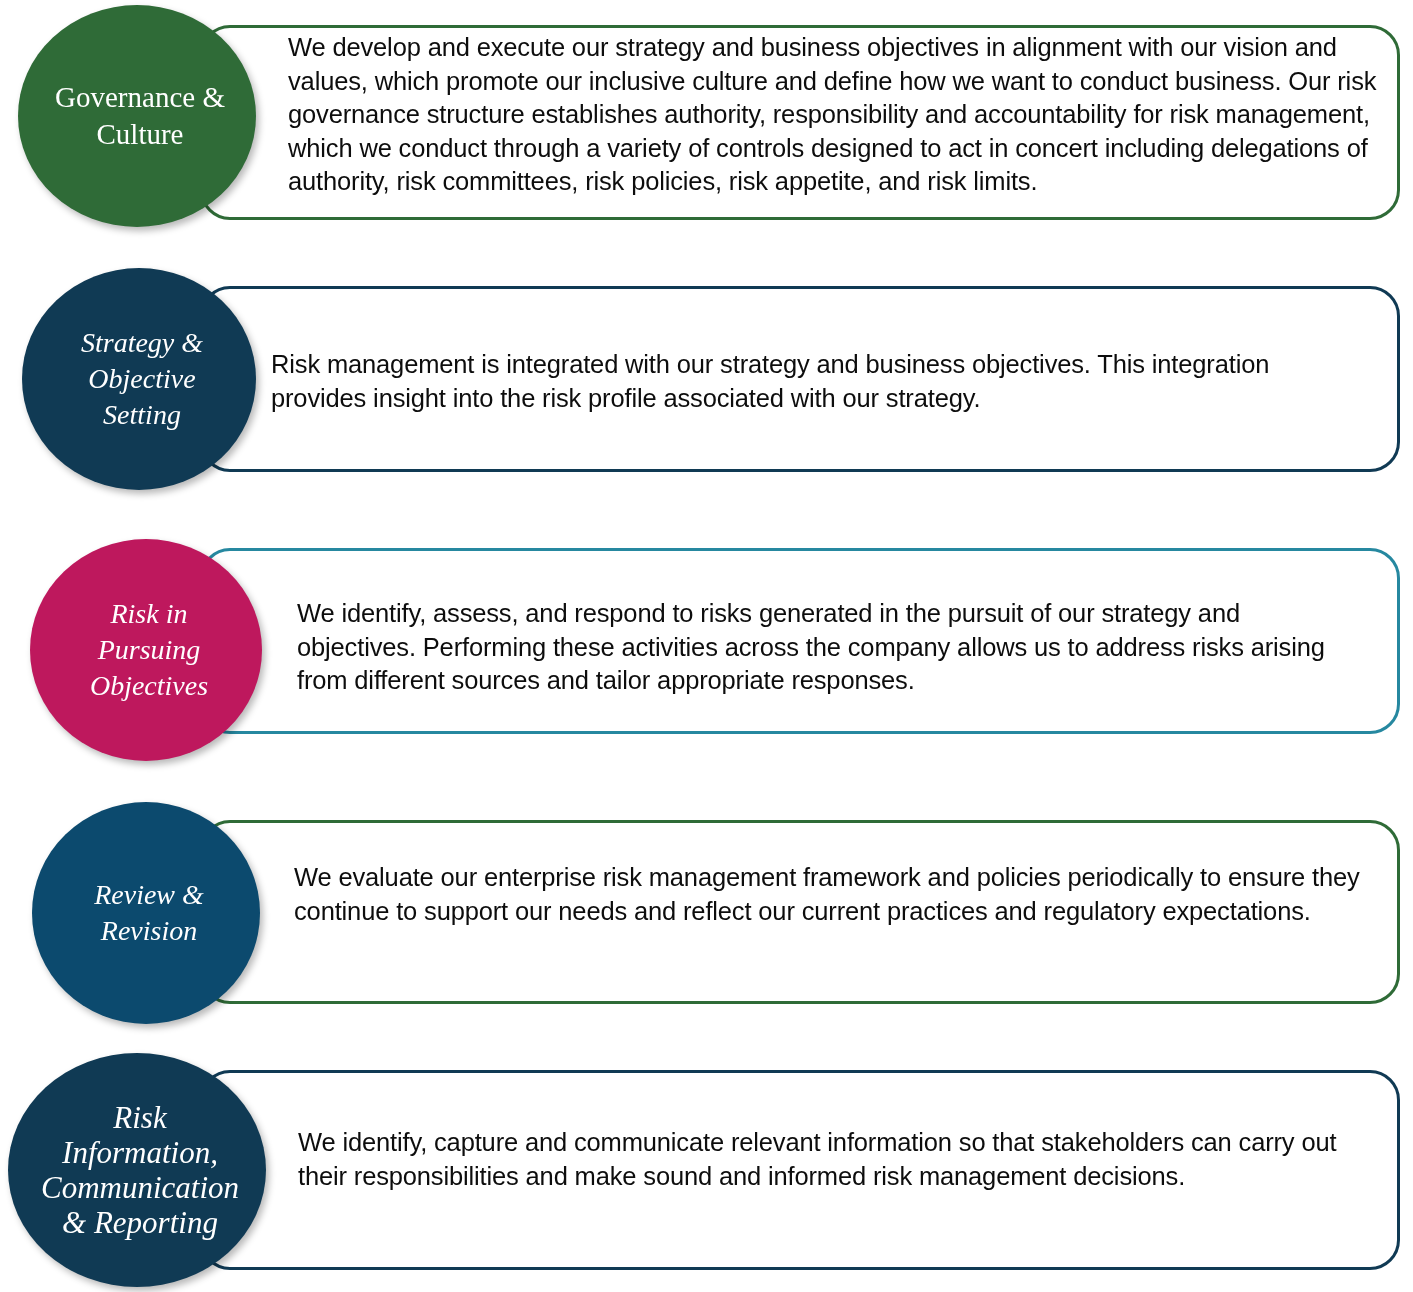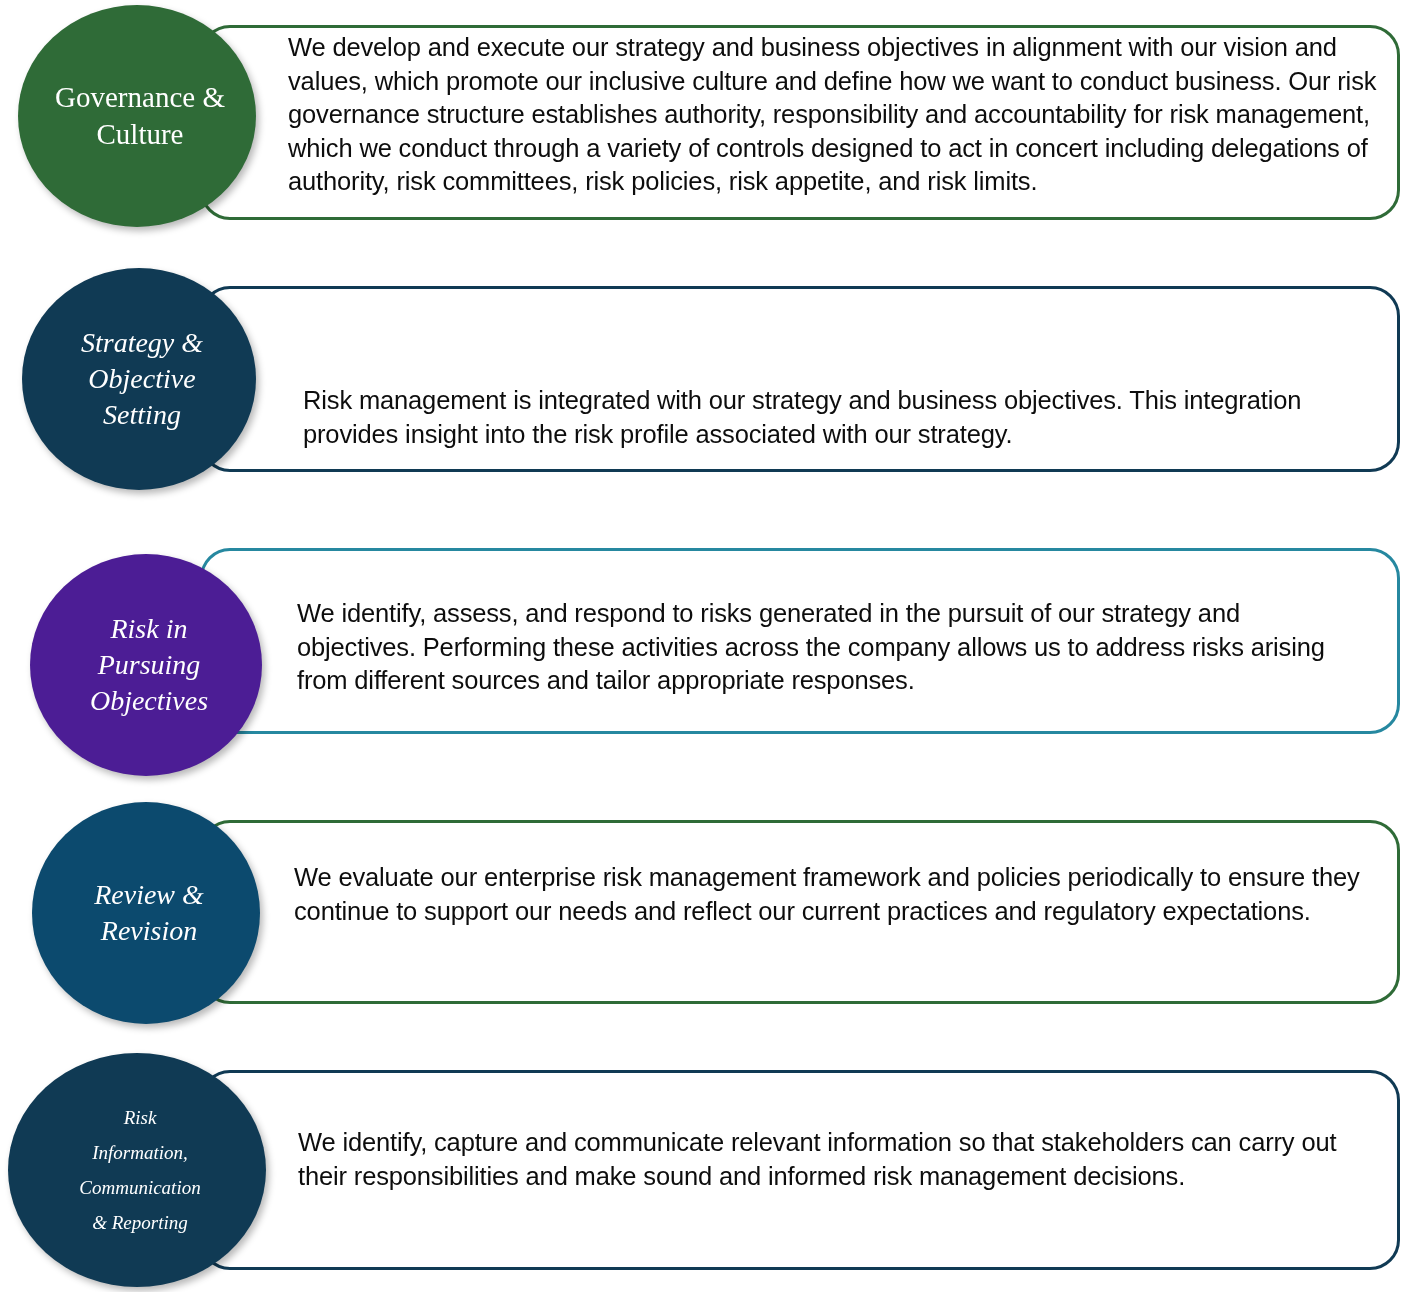--- a/index.html
+++ b/index.html
@@ -81,33 +81,33 @@
     <div class="fw-panel-text" style="left:288px; top:31px; width:1098px;">We develop and execute our strategy and business objectives in alignment with our vision and values, which promote our inclusive culture and define how we want to conduct business. Our risk governance structure establishes authority, responsibility and accountability for risk management, which we conduct through a variety of controls designed to act in concert including delegations of authority, risk committees, risk policies, risk appetite, and risk limits.</div>
     <div class="fw-circle" style="left:18px; top:5px; width:238px; height:222px; background:#2F6B37;">
       <span class="fw-circle-label">Governance &amp;
 Culture</span>
     </div>
   </div>
 
   <div class="fw-row">
     <div class="fw-panel" style="left:200px; top:286px; width:1200px; height:186px; border-color:#103A54;">
     </div>
-    <div class="fw-panel-text" style="left:303px; top:348px; width:1090px;margin-top:36px;">Risk management  is integrated with our strategy and business objectives. This integration provides insight into the risk profile associated with our strategy.</div>
+    <div class="fw-panel-text" style="left:271px; top:348px; width:1090px;">Risk management  is integrated with our strategy and business objectives. This integration provides insight into the risk profile associated with our strategy.</div>
     <div class="fw-circle tight" style="left:22px; top:268px; width:234px; height:222px; background:#103A54;">
       <span class="fw-circle-label">Strategy &amp;
 Objective
 Setting</span>
     </div>
   </div>
 
   <div class="fw-row">
     <div class="fw-panel" style="left:200px; top:548px; width:1200px; height:186px; border-color:#2688A0;">
     </div>
     <div class="fw-panel-text" style="left:288px; top:597px; width:1046px;margin-left:9px;">We identify, assess, and respond to risks generated in the pursuit of our strategy and objectives. Performing these activities across the company allows us to address risks arising from different sources and tailor appropriate responses.</div>
-    <div class="fw-circle tight" style="left:30px; top:554px; width:232px; height:222px; background:#4c1d95;">
+    <div class="fw-circle tight" style="left:30px; top:539px; width:232px; height:222px; background:#be185d;">
       <span class="fw-circle-label">Risk in
 Pursuing
 Objectives</span>
     </div>
   </div>
 
   <div class="fw-row">
     <div class="fw-panel" style="left:200px; top:820px; width:1200px; height:184px; border-color:#2F6B37;">
     </div>
     <div class="fw-panel-text" style="left:294px; top:861px; width:1094px;">We evaluate our enterprise risk management framework and policies periodically to ensure they continue to support our needs and reflect our current practices and regulatory expectations.</div>
@@ -115,20 +115,20 @@
       <span class="fw-circle-label">Review &amp;
 Revision</span>
     </div>
   </div>
 
   <div class="fw-row">
     <div class="fw-panel" style="left:200px; top:1070px; width:1200px; height:200px; border-color:#103A54;">
     </div>
     <div class="fw-panel-text" style="left:298px; top:1126px; width:1076px;">We identify, capture and communicate relevant information so that stakeholders can carry out their responsibilities and make sound and informed risk management decisions.</div>
     <div class="fw-circle tight" style="left:8px; top:1053px; width:258px; height:234px; background:#103A54;">
-      <span class="fw-circle-label" style="font-size:19px; line-height:35px;">Risk
+      <span class="fw-circle-label" style="font-size:31px; line-height:35px;">Risk
 Information,
 Communication
 &amp; Reporting</span>
     </div>
   </div>
 
 </div>
 
 </body></html>

